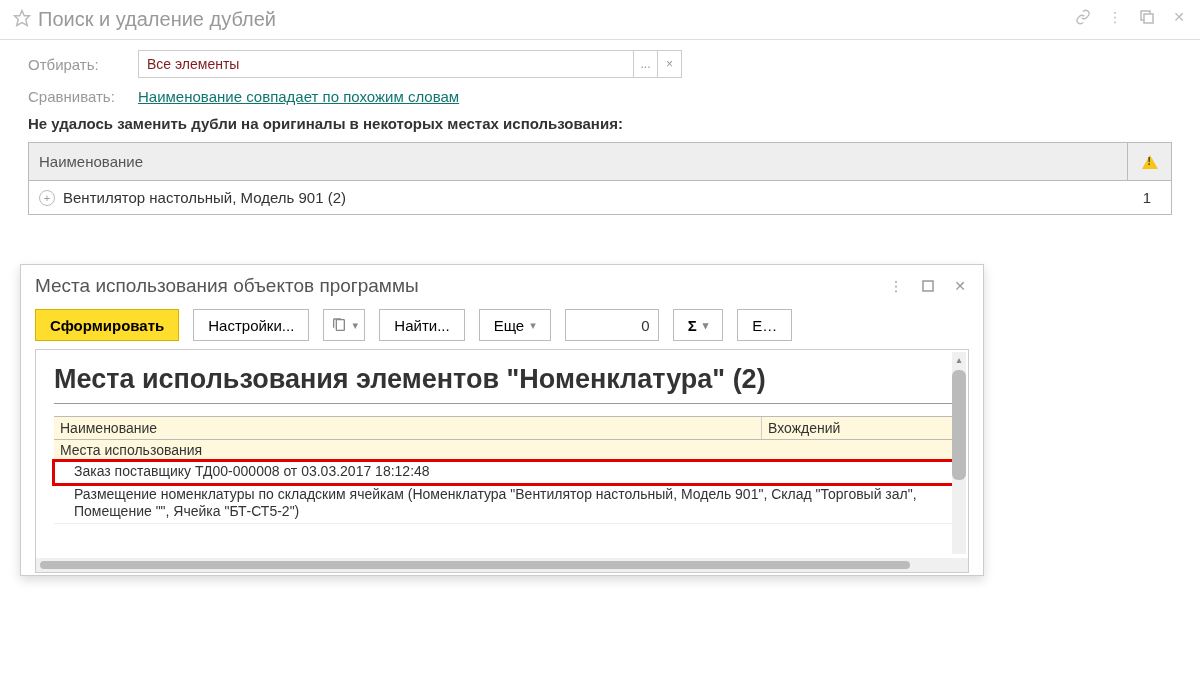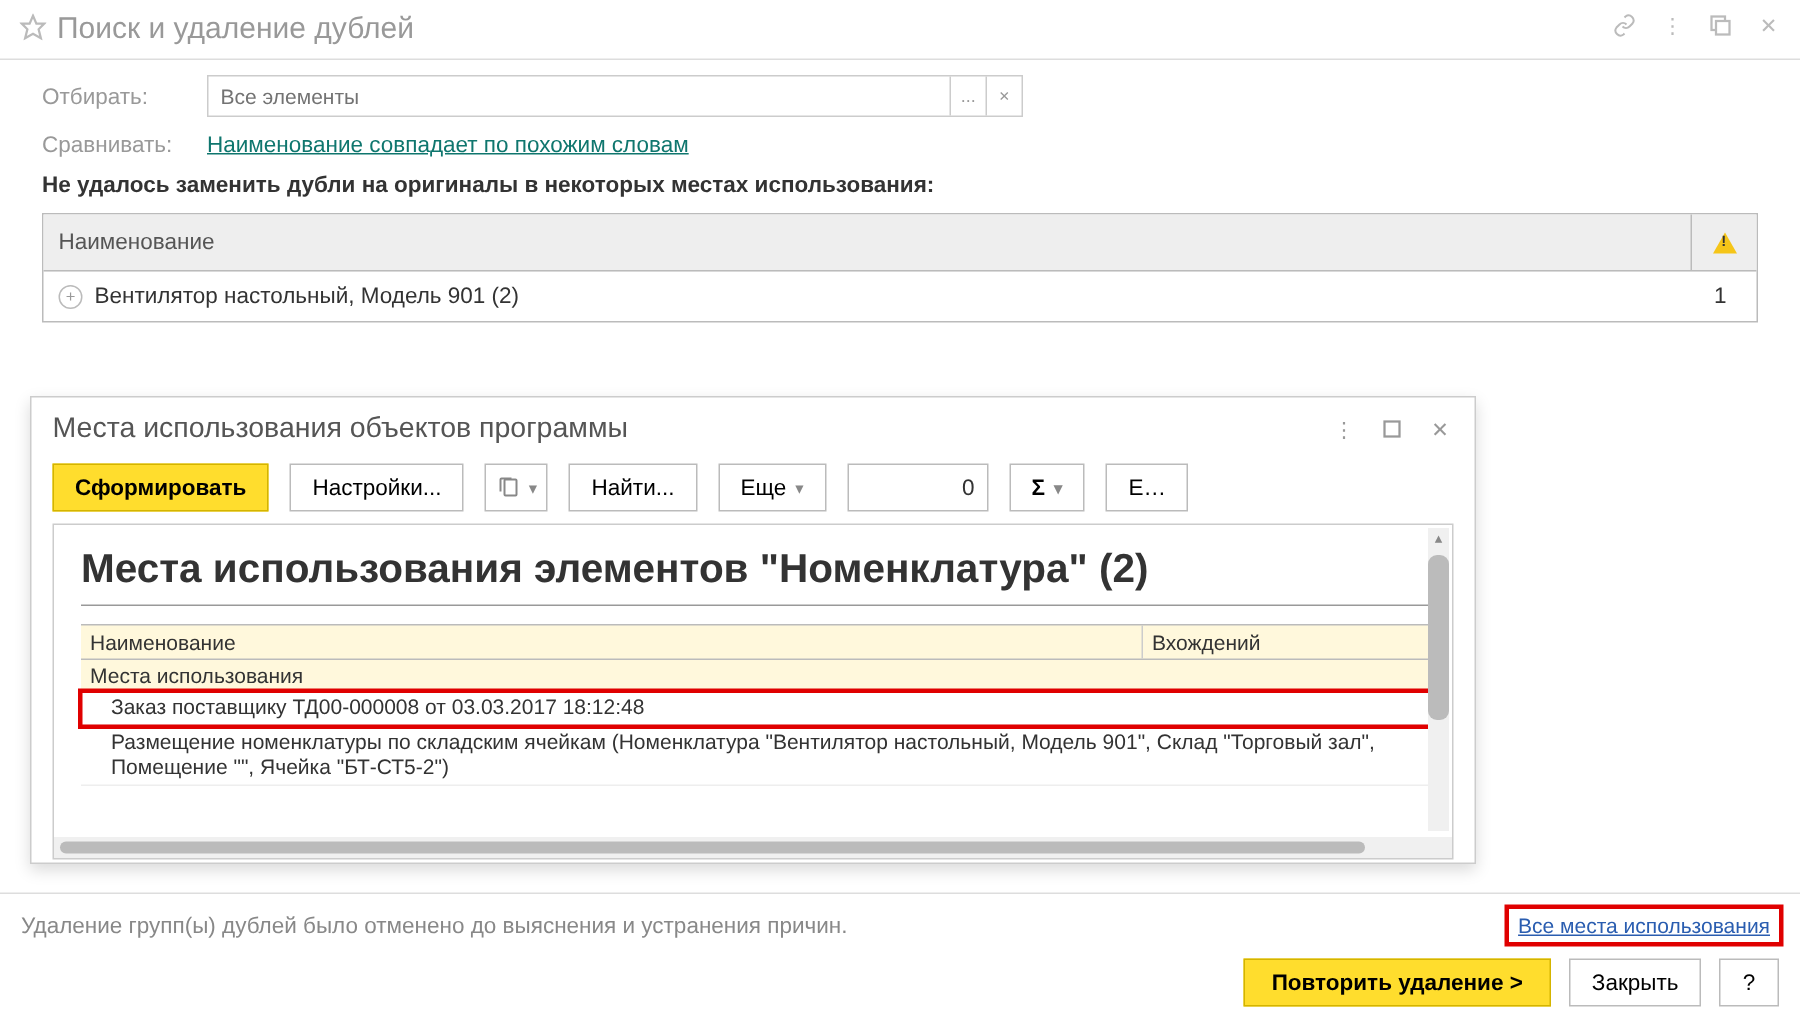--- a/index.html
+++ b/index.html
@@ -62,21 +62,21 @@
     border: 1px solid #ccc;
     background: #fff;
     height: 28px;
     width: 544px;
   }
   .combo input {
     flex: 1;
     border: none;
     padding: 0 8px;
     font-size: 14px;
-    color: #737373;
+    color: #7f1d1d;
     background: transparent;
     outline: none;
   }
   .combo .btn-sm {
     border-left: 1px solid #ccc;
     width: 24px;
     height: 100%;
     display: flex; align-items: center; justify-content: center;
     color: #999;
     cursor: pointer;
@@ -439,25 +439,14 @@
       <div class="scrollbar-v">
         <span class="arrow">▴</span>
         <div class="thumb"></div>
       </div>
       <div class="scrollbar-h">
         <div class="thumb-h"></div>
       </div>
     </div>
   </div>
 
-  <div class="footer">
-    <div class="footer-top">
-      <span class="footer-msg">Удаление групп(ы) дублей было отменено до выяснения и устранения причин.</span>
-      <span class="footer-link">Все места использования</span>
-    </div>
-    <div class="footer-buttons">
-      <button class="btn btn-primary" style="font-weight:bold; padding:6px 18px;">Повторить удаление &gt;</button>
-      <button class="btn">Закрыть</button>
-      <button class="btn" style="width:40px;">?</button>
-    </div>
-  </div>
 
 </div>
 
 </body></html>

